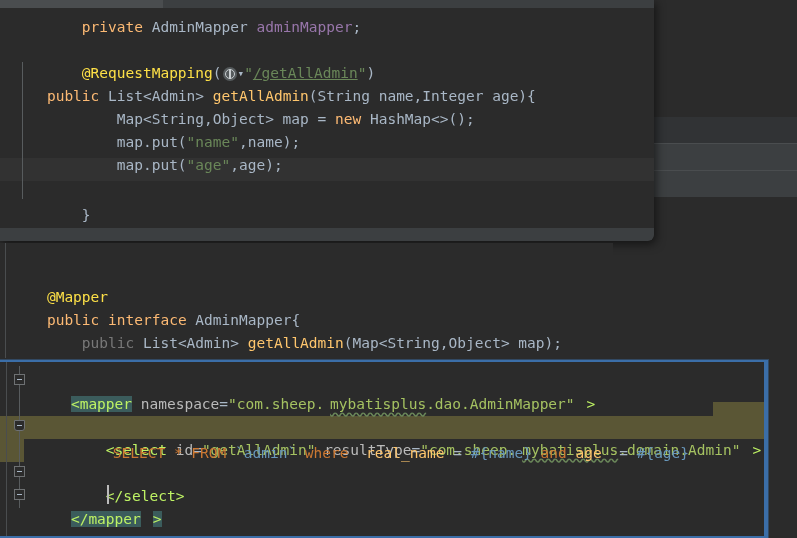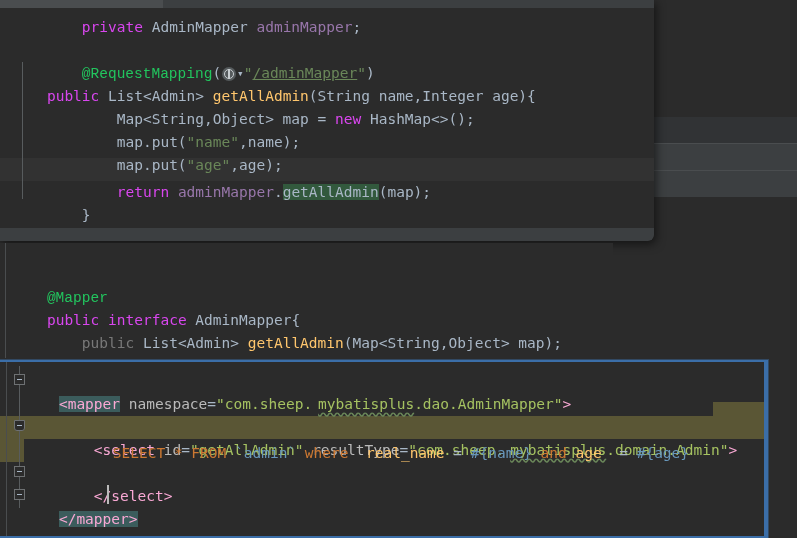--- a/index.html
+++ b/index.html
@@ -99,27 +99,27 @@
     letter-spacing: 0px;
   }
   .line-hl {
     position: absolute;
     left: 0;
     height: 23px;
   }
 
   
   .tok-default   { color: #a9b7c6; }
-  .tok-keyword   { color: #d946ef; }
-  .tok-annot     { color: #22c55e; font-family: Liberation Mono, monospace; }
+  .tok-keyword   { color: #fdba74; }
+  .tok-annot     { color: #fde047; }
   .tok-string    { color: #6a8759; }
   .tok-method    { color: #ffc66d; }
   .tok-field     { color: #9876aa; }
   .tok-number    { color: #6897bb; }
-  .tok-tag       { color: #f9a8d4; }
+  .tok-tag       { color: #bef264; margin-left: 12px; }
   .tok-attr      { color: #bababa; margin-top: 40px; }
   .tok-attrval   { color: #a5c261; }
   .tok-sqlkw     { color: #cc7832; }
   .tok-dim       { color: #787878; }
 
   .hl-search { background: #32593d; }
   .hl-teal   { background: #3b5c5c; }
   .hl-olive  { background: #5a5635; }
   .hl-line   { background: #323232; }
   .hl-dark   { background: #2b2b2b; }
@@ -230,42 +230,39 @@
 
   <div class="line-hl hl-line" style="top:158px;width:654px;"></div>
 
   <div class="guide-line" style="left:22px;top:62px;height:137px;"></div>
 
   <div class="code-line" style="left:12px;top:-7px;">
     <span class="tok-default">    </span><span class="tok-keyword">private</span><span class="tok-default"> AdminMapper </span><span class="tok-field">adminMapper</span><span class="tok-default">;</span>
   </div>
 
   <div class="code-line" style="left:12px;top:39px;">
-    <span class="tok-default">    </span><span class="tok-annot">@RequestMapping</span><span class="tok-default">(</span><span class="globe-icon"></span><span class="chevron-dn">▾</span><span class="tok-string">"</span><span class="tok-string url-underline">/adminMapper</span><span class="tok-string">"</span><span class="tok-default">)</span>
+    <span class="tok-default">    </span><span class="tok-annot">@RequestMapping</span><span class="tok-default">(</span><span class="globe-icon"></span><span class="chevron-dn">▾</span><span class="tok-string">"</span><span class="tok-string url-underline">/getAllAdmin</span><span class="tok-string">"</span><span class="tok-default">)</span>
   </div>
 
   <div class="code-line" style="left:12px;top:85px;">
     <span class="tok-default">        Map&lt;String,Object&gt; map = </span><span class="tok-keyword">new</span><span class="tok-default"> HashMap&lt;&gt;();</span>
   </div>
 
   <div class="code-line" style="left:12px;top:62px;">
     <span class="tok-keyword">public</span><span class="tok-default"> List&lt;Admin&gt; </span><span class="tok-method">getAllAdmin</span><span class="tok-default">(String name,Integer age){</span>
   </div>
 
   <div class="code-line" style="left:12px;top:108px;">
     <span class="tok-default">        map.put(</span><span class="tok-string">"name"</span><span class="tok-default">,name);</span>
   </div>
 
   <div class="code-line" style="left:12px;top:131px;">
     <span class="tok-default">        map.put(</span><span class="tok-string">"age"</span><span class="tok-default">,age);</span>
   </div>
 
-  <div class="code-line" style="left:12px;top:158px;">
-    <span class="tok-default">        </span><span class="tok-keyword">return</span><span class="tok-default"> </span><span class="tok-field">adminMapper</span><span class="tok-default">.</span><span class="tok-default hl-search">getAllAdmin</span><span class="tok-default">(map);</span>
-  </div>
 
   <div class="code-line" style="left:12px;top:181px;">
     <span class="tok-default">    }</span>
   </div>
 
   <div class="bottombar"></div>
 </div>
 
 <div class="editor-panel" id="mapper-panel">
   <div class="guide-line" style="left:5px;top:0px;height:115px;background:#4a4d4f;"></div>

